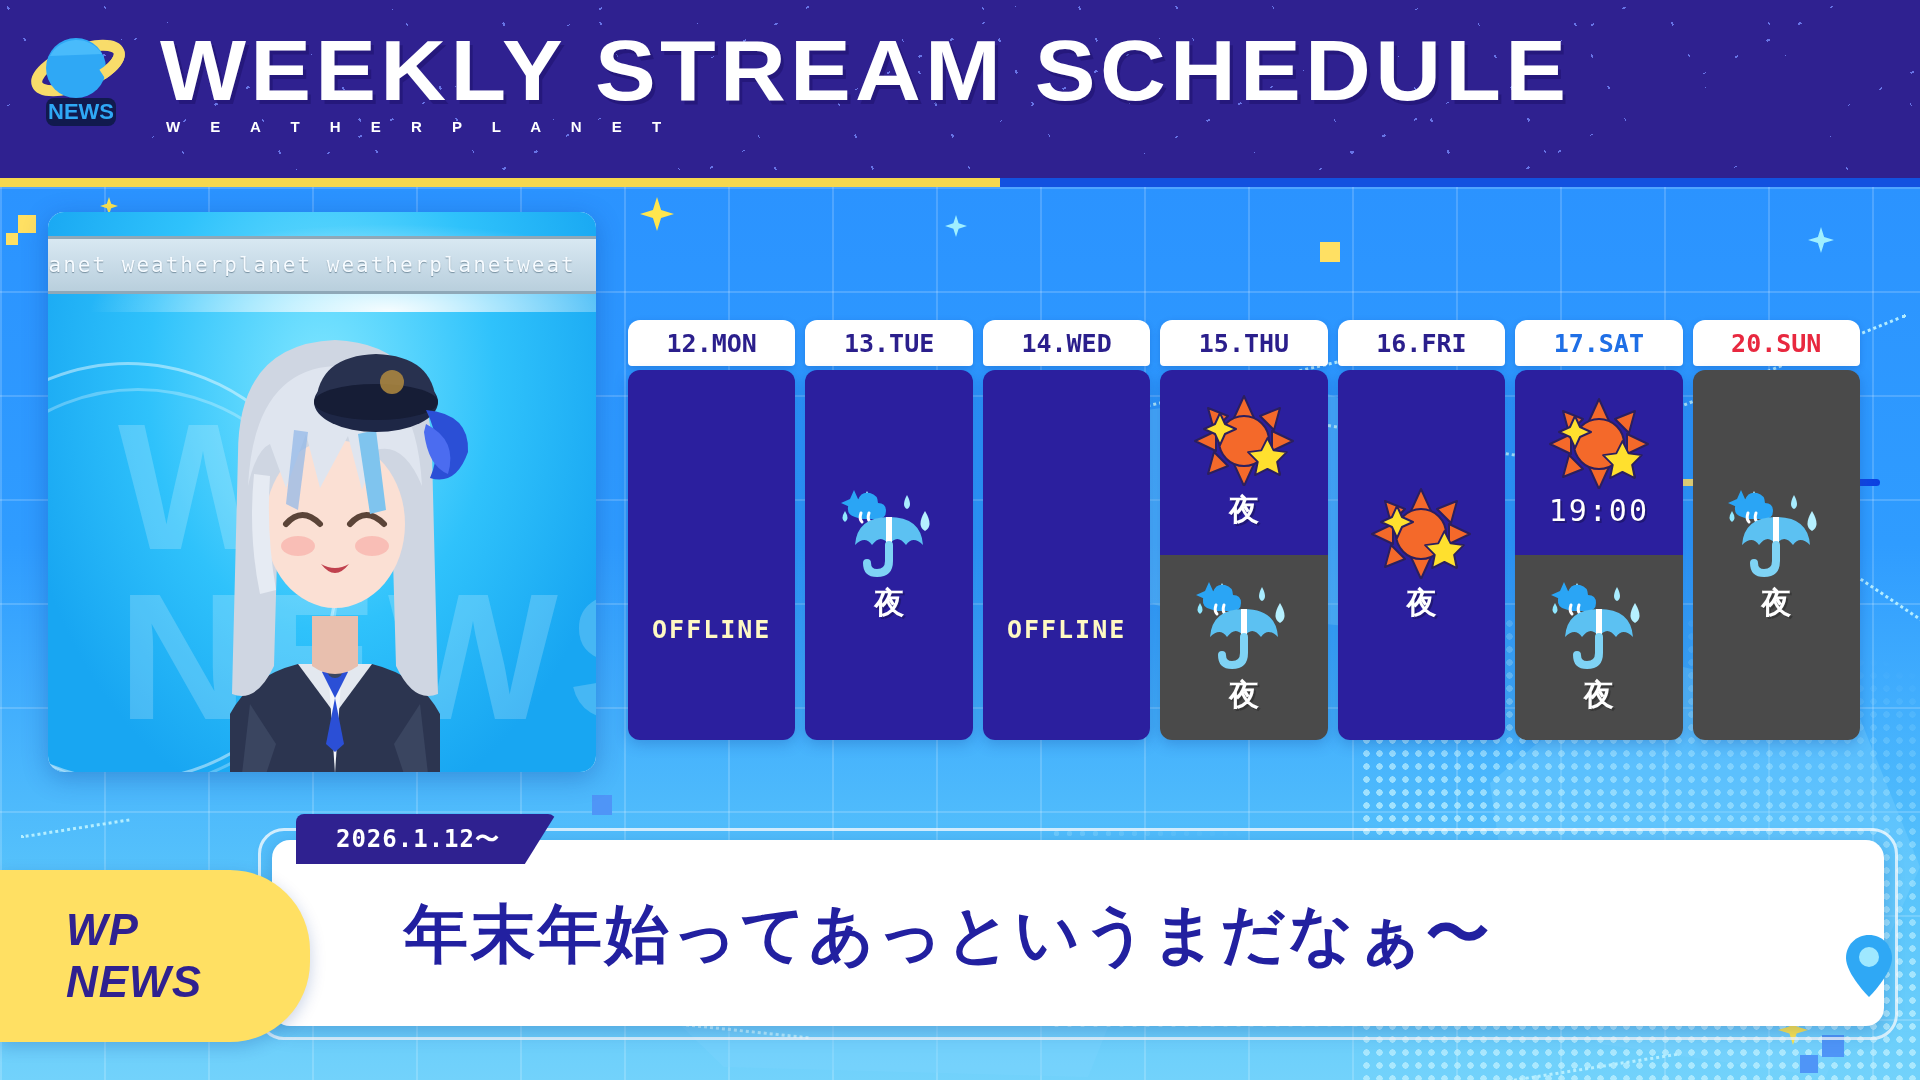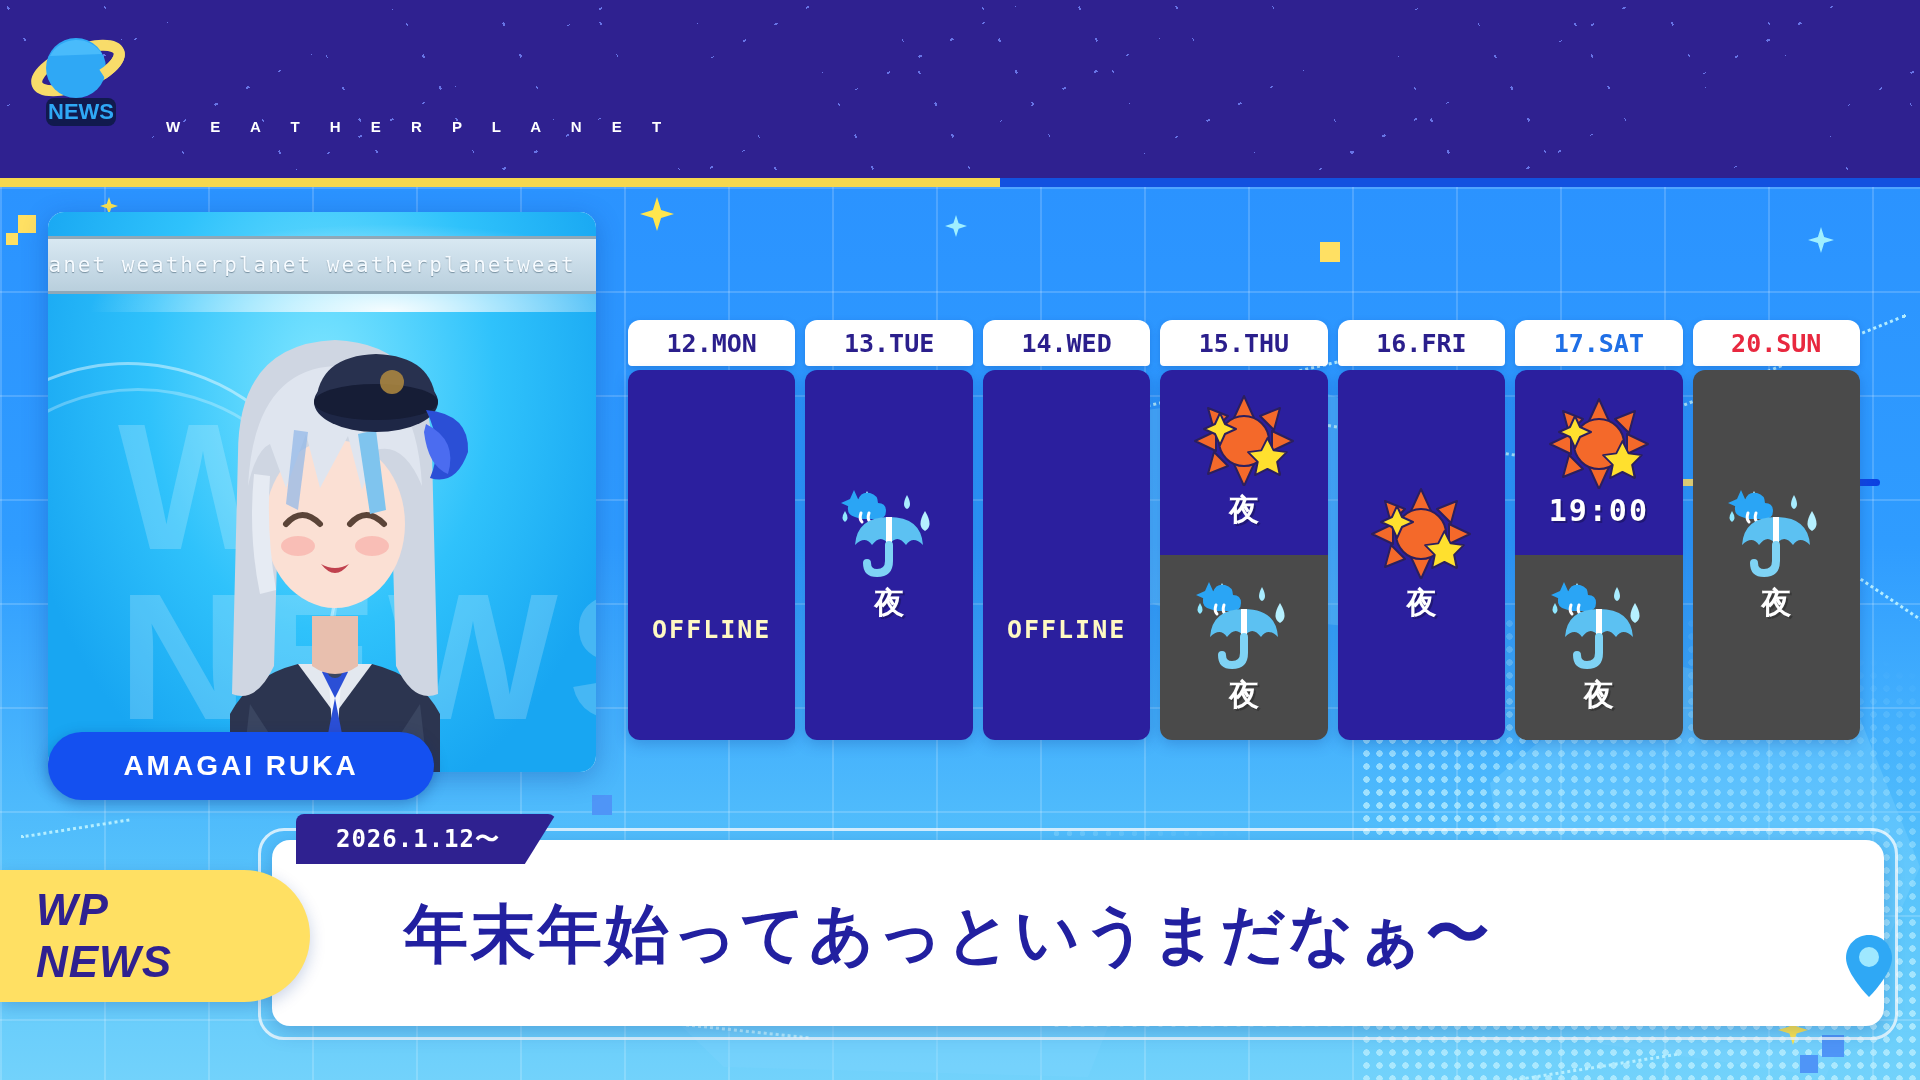--- a/index.html
+++ b/index.html
@@ -197,21 +197,21 @@
   .offline{
     color:#fef9c3; font-size:25px; font-weight:bold; letter-spacing:2px;
     font-family:"DejaVu Sans Mono","Liberation Mono",monospace;
   }
   .slot-label{
     color:#ffffff; font-size:30px; font-weight:bold;
     text-shadow:2px 2px 0 rgba(0,0,0,.25);
     font-family:"DejaVu Sans","Liberation Sans",sans-serif;
   }
   .slot-time{
-    color:#ffffff; font-size:30px; font-weight:bold; letter-spacing:2px;
+    color:#ffffff; font-size:30px; font-weight:normal; letter-spacing:2px;
     font-family:"DejaVu Sans Mono","Liberation Mono",monospace;
     text-shadow:2px 2px 0 rgba(0,0,0,.25);
   }
   .wicon{ width:104px; height:92px; }
   .wicon svg{ width:100%; height:100%; display:block; }
   .slot.offline-slot{ justify-content:flex-end; padding-bottom:96px; }
 
   
   #banner{
     position:absolute; left:272px; top:653px; width:1612px; height:186px;
@@ -228,26 +228,26 @@
     clip-path:polygon(0 0,100% 0,88% 100%,0 100%);
     display:flex; align-items:center; justify-content:center;
     border-radius:8px 8px 0 0;
   }
   #datetag span{
     font-size:24px; letter-spacing:1px; font-weight:bold;
     font-family:"DejaVu Sans Mono","Liberation Mono",monospace;
     margin-right:16px;
   }
   #wp-pill{
-    position:absolute; left:0px; top:683px; width:310px; height:132px;
+    position:absolute; left:0px; top:683px; width:310px; height:172px;
     background:#ffe063; border-radius:0 80px 80px 0;
     box-shadow:0 5px 16px rgba(10,50,140,.22);
     display:flex; flex-direction:column;
     align-items:flex-start; justify-content:center;
-    padding-left:36px;
+    padding-left:66px;
   }
   #wp-pill div{
     color:#2f2190; font-size:44px; font-weight:bold; font-style:italic;
     line-height:52px; letter-spacing:1px;
   }
   #msg{
     position:absolute; left:404px; top:699px; width:1440px; height:96px;
     display:flex; align-items:center;
   }
   #msg span{
@@ -267,20 +267,23 @@
     <svg viewBox="0 0 118 112">
       <ellipse cx="58" cy="48" rx="44" ry="17" transform="rotate(-22 58 48)" fill="none" stroke="#f8dc6a" stroke-width="11"></ellipse>
       <circle cx="56" cy="48" r="30" fill="#2fa8f5"></circle>
       <path d="M30 36 a30 30 0 0 1 52 -2 l-52 2 z" fill="#49bbfb"></path>
       <ellipse cx="58" cy="48" rx="44" ry="17" transform="rotate(-22 58 48)" fill="none" stroke="#f8dc6a" stroke-width="11" stroke-dasharray="60 200" stroke-dashoffset="30"></ellipse>
       <rect x="26" y="78" width="70" height="28" rx="8" fill="#111a4e"></rect>
       <text x="61" y="99" text-anchor="middle" font-family="Liberation Sans, sans-serif" font-size="22" font-weight="bold" fill="#2fa8f5">NEWS</text>
     </svg>
   </div>
 
+  <div id="title-wrap">
+    <div id="main-title">WEEKLY STREAM SCHEDULE</div>
+  </div>
   <div id="sub-title">W E A T H E R   P L A N E T</div>
 </div>
 <div id="gold-bar"></div>
 <div id="blue-bar"></div>
 
 <div id="stage">
   <div class="grid"></div>
   <div class="continent" id="c1"></div>
   <div class="continent" id="c2"></div>
   <div class="continent" id="c3"></div>
@@ -357,23 +360,20 @@
 
           <path d="M236 136 Q280 140 278 178 Q266 212 240 204 Q254 172 236 136 Z" fill="#2b4fd6"></path>
           <path d="M236 150 Q268 166 258 200 Q238 192 234 158 Z" fill="#4b6cf0"></path>
         </svg>
       </div>
     </div>
     <div id="pf-glow"></div>
     <div id="pf-strip">
       <span>erplanet weatherplanet weatherplanetweat</span>
     </div>
-  </div>
-  <div id="nameplate">
-    <span>AMAGAI RUKA</span>
   </div>
 
   <div id="sched">
       <div class="day">
         <div class="day-hd">12.MON</div>
         <div class="day-body">
           <div class="slot day-slot offline-slot">
             <div class="offline">OFFLINE</div>
           </div>
         </div>

